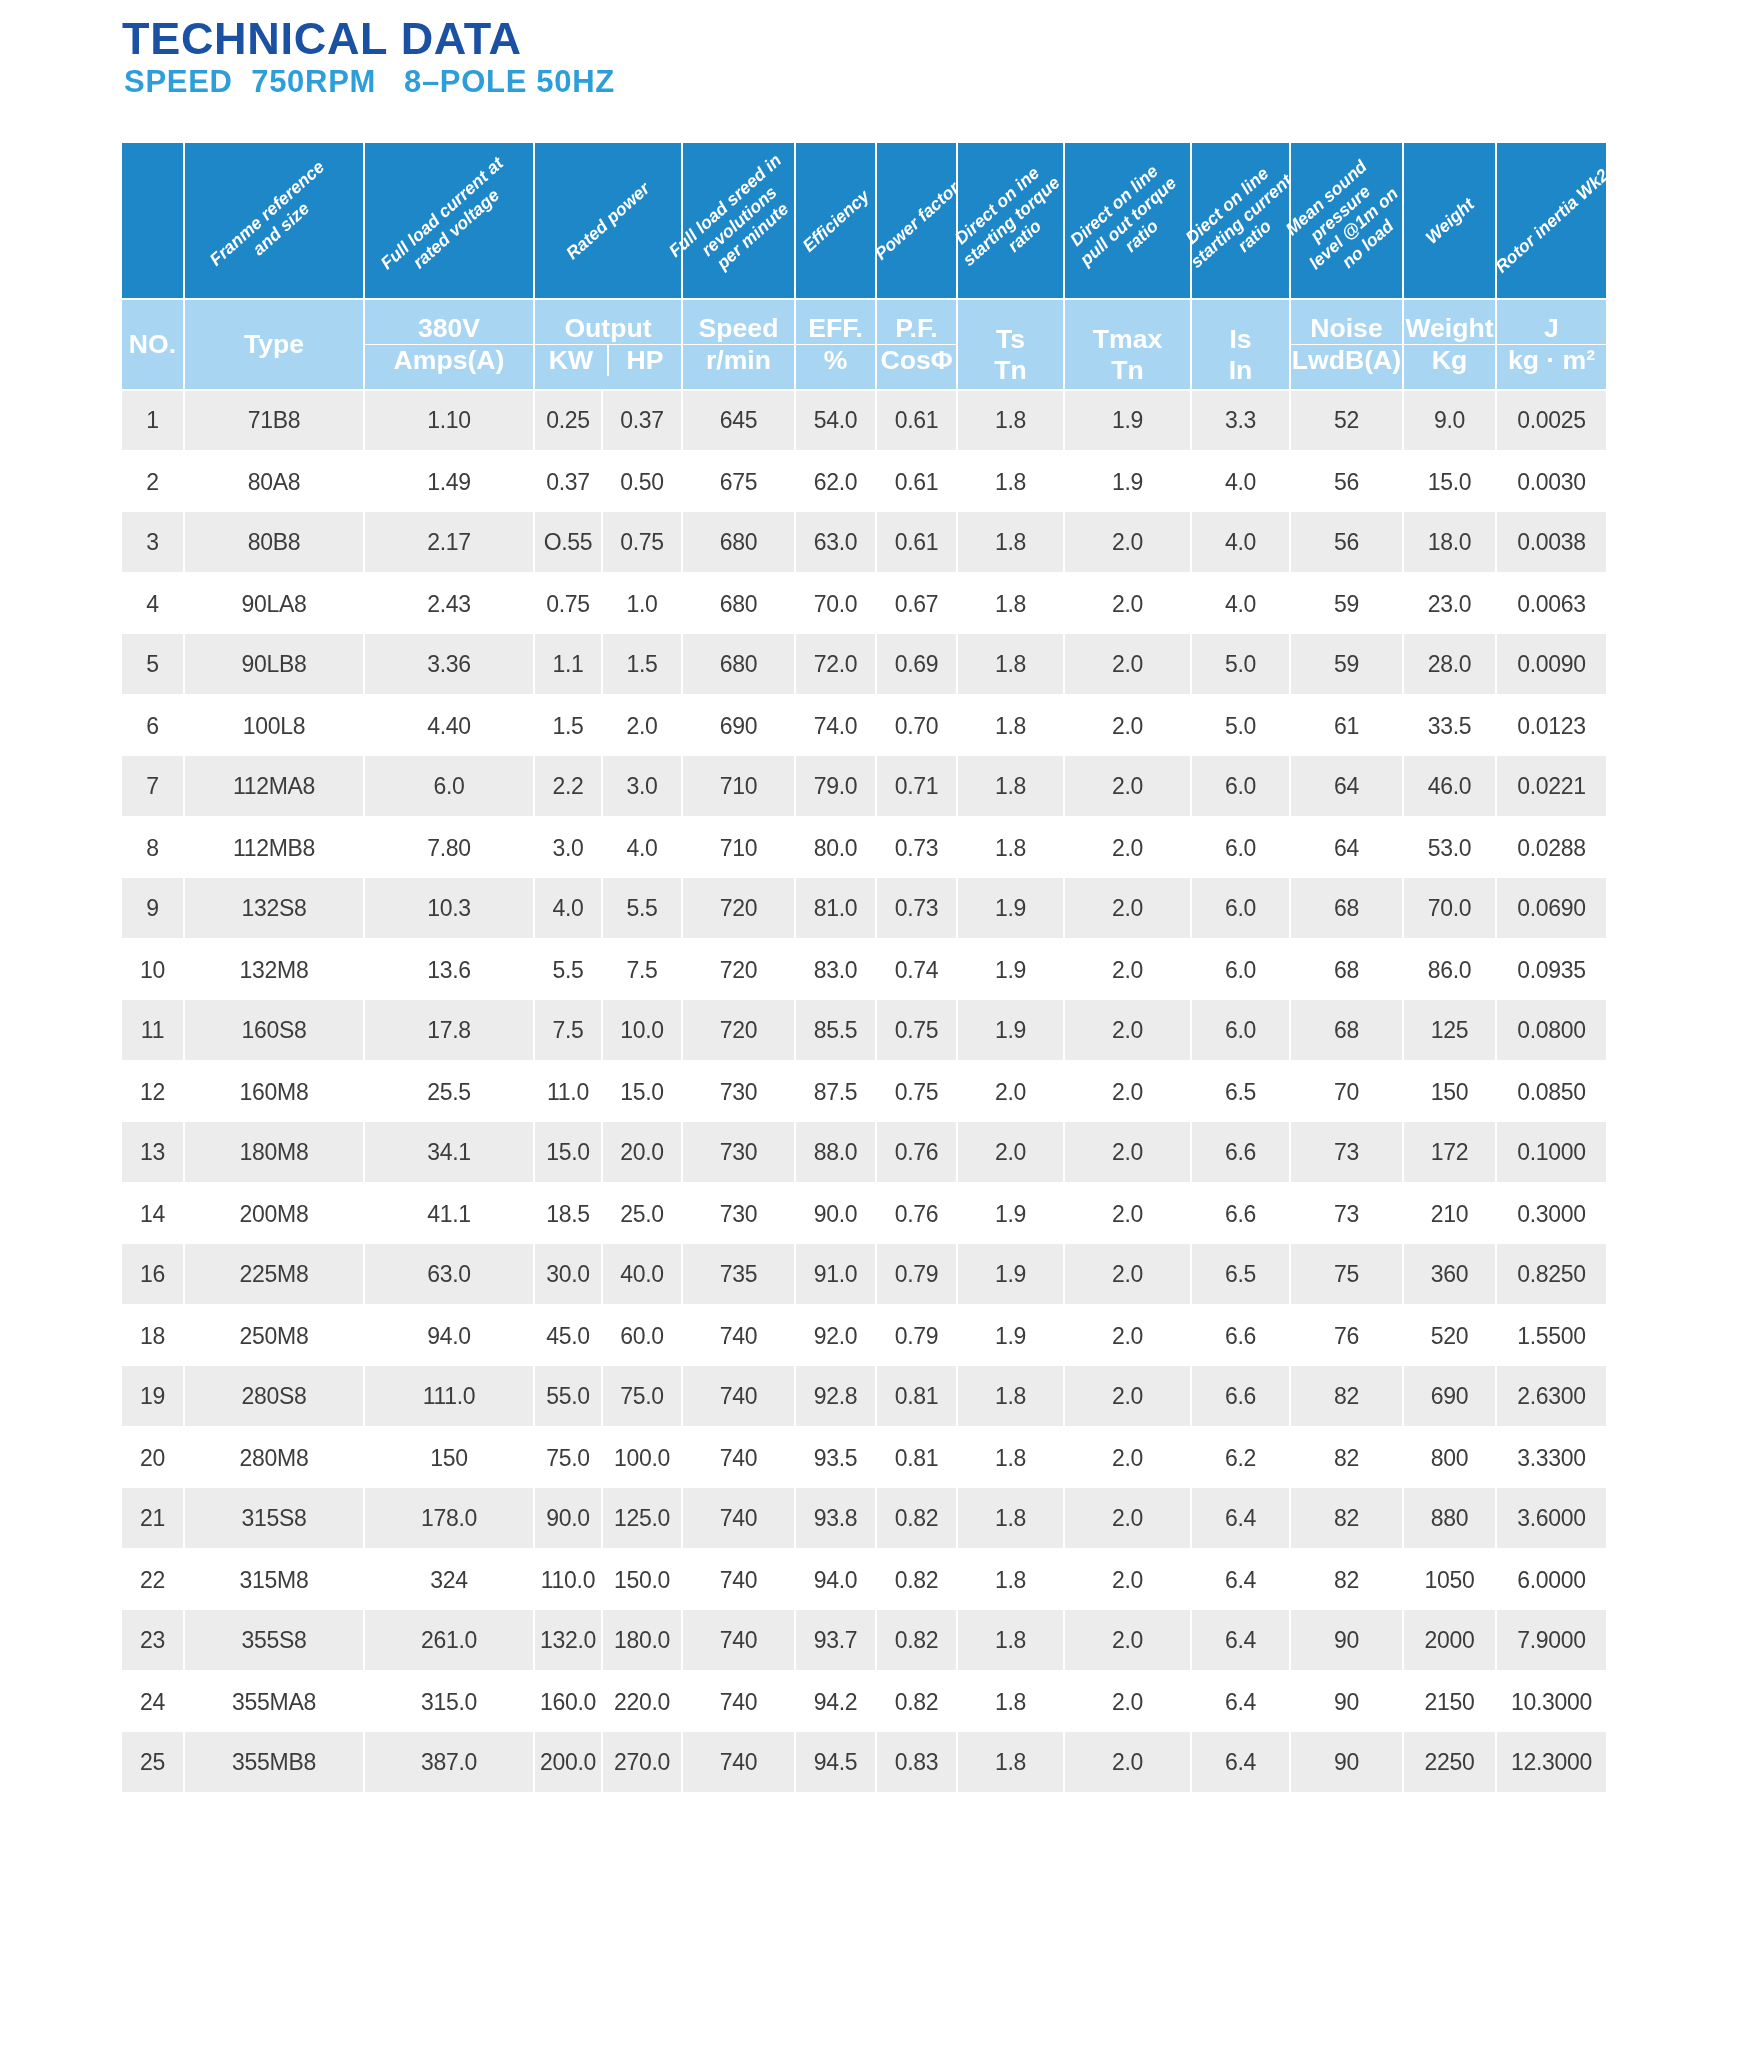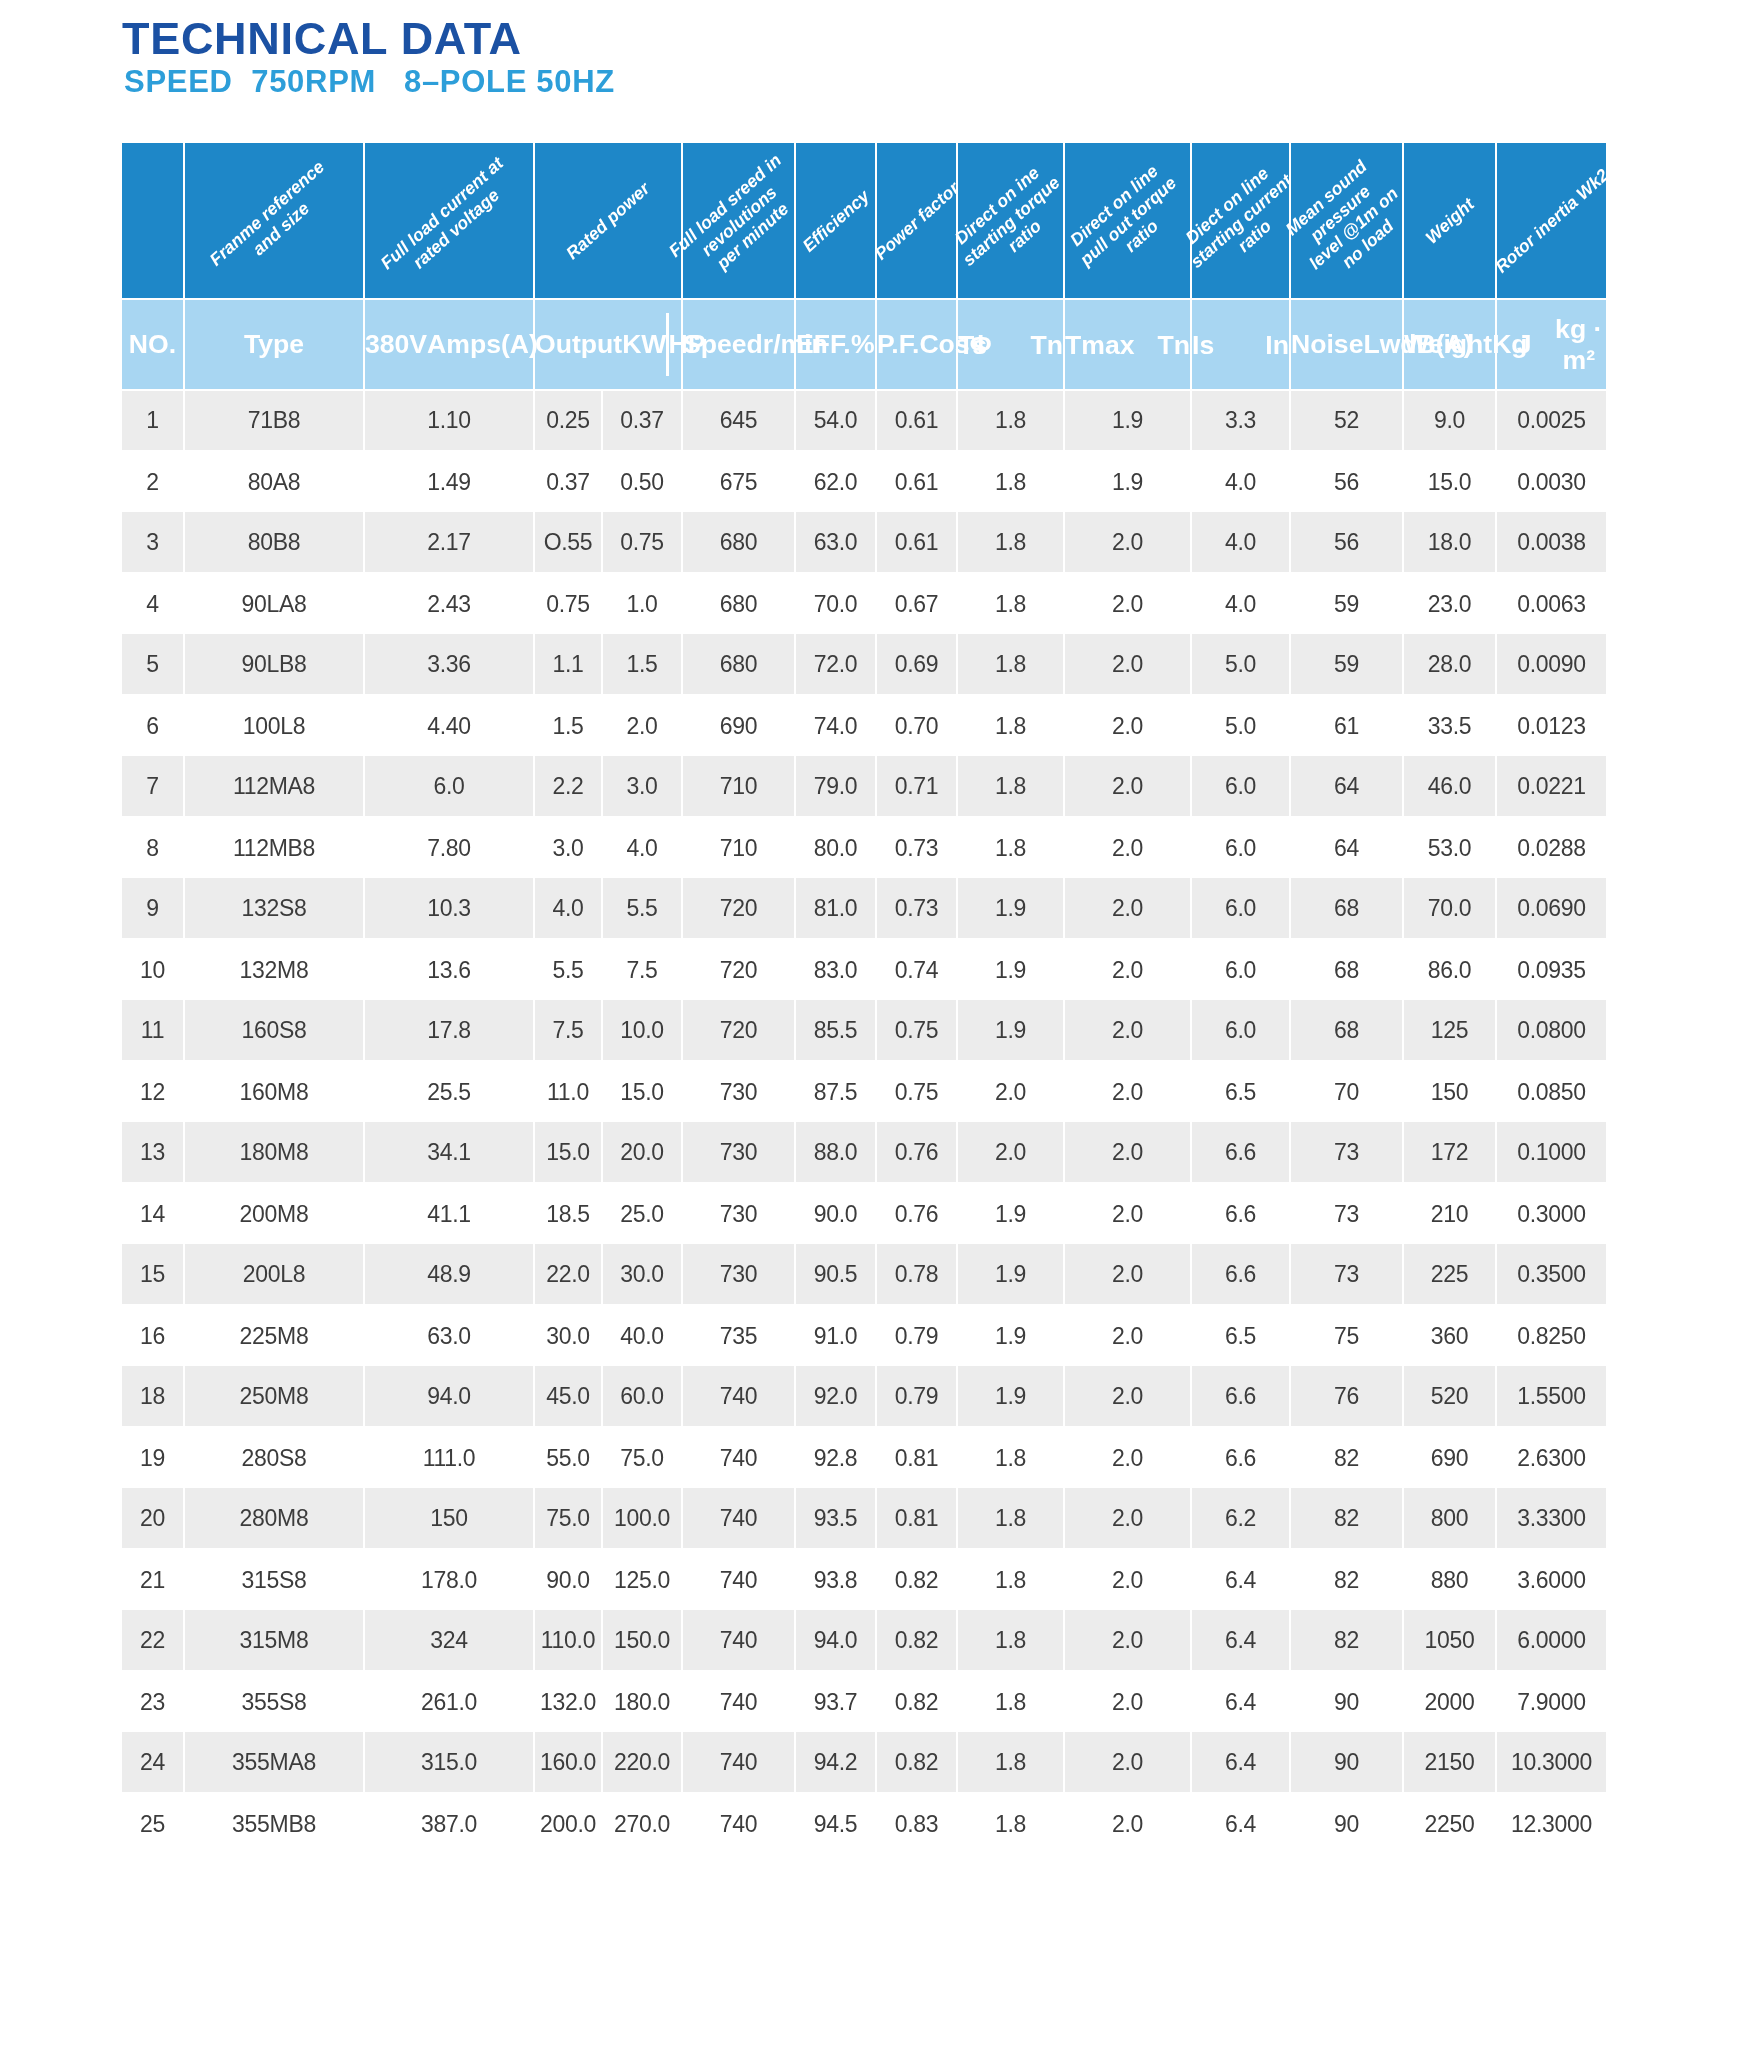--- a/index.html
+++ b/index.html
@@ -44,21 +44,21 @@
   }
   
   thead tr.sub-row th{
     background:var(--subheader-blue);
     height:89px;padding:0;vertical-align:middle;
     border-right:2.1px solid #fff;border-bottom:2.1px solid #fff;
     color:#ffffff;font-weight:bold;font-size:26.6px;
   }
   thead tr.sub-row th:last-child{border-right:none;}
   .plain{display:flex;align-items:center;justify-content:center;height:89px;}
-  .sub{display:flex;flex-direction:row;height:63px;}
+  .sub{display:flex;flex-direction:column;height:63px;}
   .sub .t,.sub .b{flex:1;display:flex;align-items:center;justify-content:center;}
   .sub .hr{height:2.1px;background:#ffffff;}
   .sub .b.split{display:flex;align-items:stretch;}
   .sub .b.split span{flex:1;display:flex;align-items:center;justify-content:center;}
   .sub .b.split .vr{flex:0 0 2.1px;background:#ffffff;}
   .sub.nodiv{justify-content:space-between;padding:11.2px 0 8.4px;}
   .sub.nodiv .t,.sub.nodiv .b{flex:0 0 auto;}
   
   tbody tr{height:61px;}
   tbody td{
@@ -459,36 +459,20 @@
           <td>90.0</td>
           <td>0.76</td>
           <td>1.9</td>
           <td>2.0</td>
           <td>6.6</td>
           <td>73</td>
           <td>210</td>
           <td>0.3000</td>
         </tr>
         <tr>
-          <td>15</td>
-          <td>200L8</td>
-          <td>48.9</td>
-          <td>22.0</td>
-          <td>30.0</td>
-          <td>730</td>
-          <td>90.5</td>
-          <td>0.78</td>
-          <td>1.9</td>
-          <td>2.0</td>
-          <td>6.6</td>
-          <td>73</td>
-          <td>225</td>
-          <td>0.3500</td>
-        </tr>
-        <tr>
           <td>16</td>
           <td>225M8</td>
           <td>63.0</td>
           <td>30.0</td>
           <td>40.0</td>
           <td>735</td>
           <td>91.0</td>
           <td>0.79</td>
           <td>1.9</td>
           <td>2.0</td>

